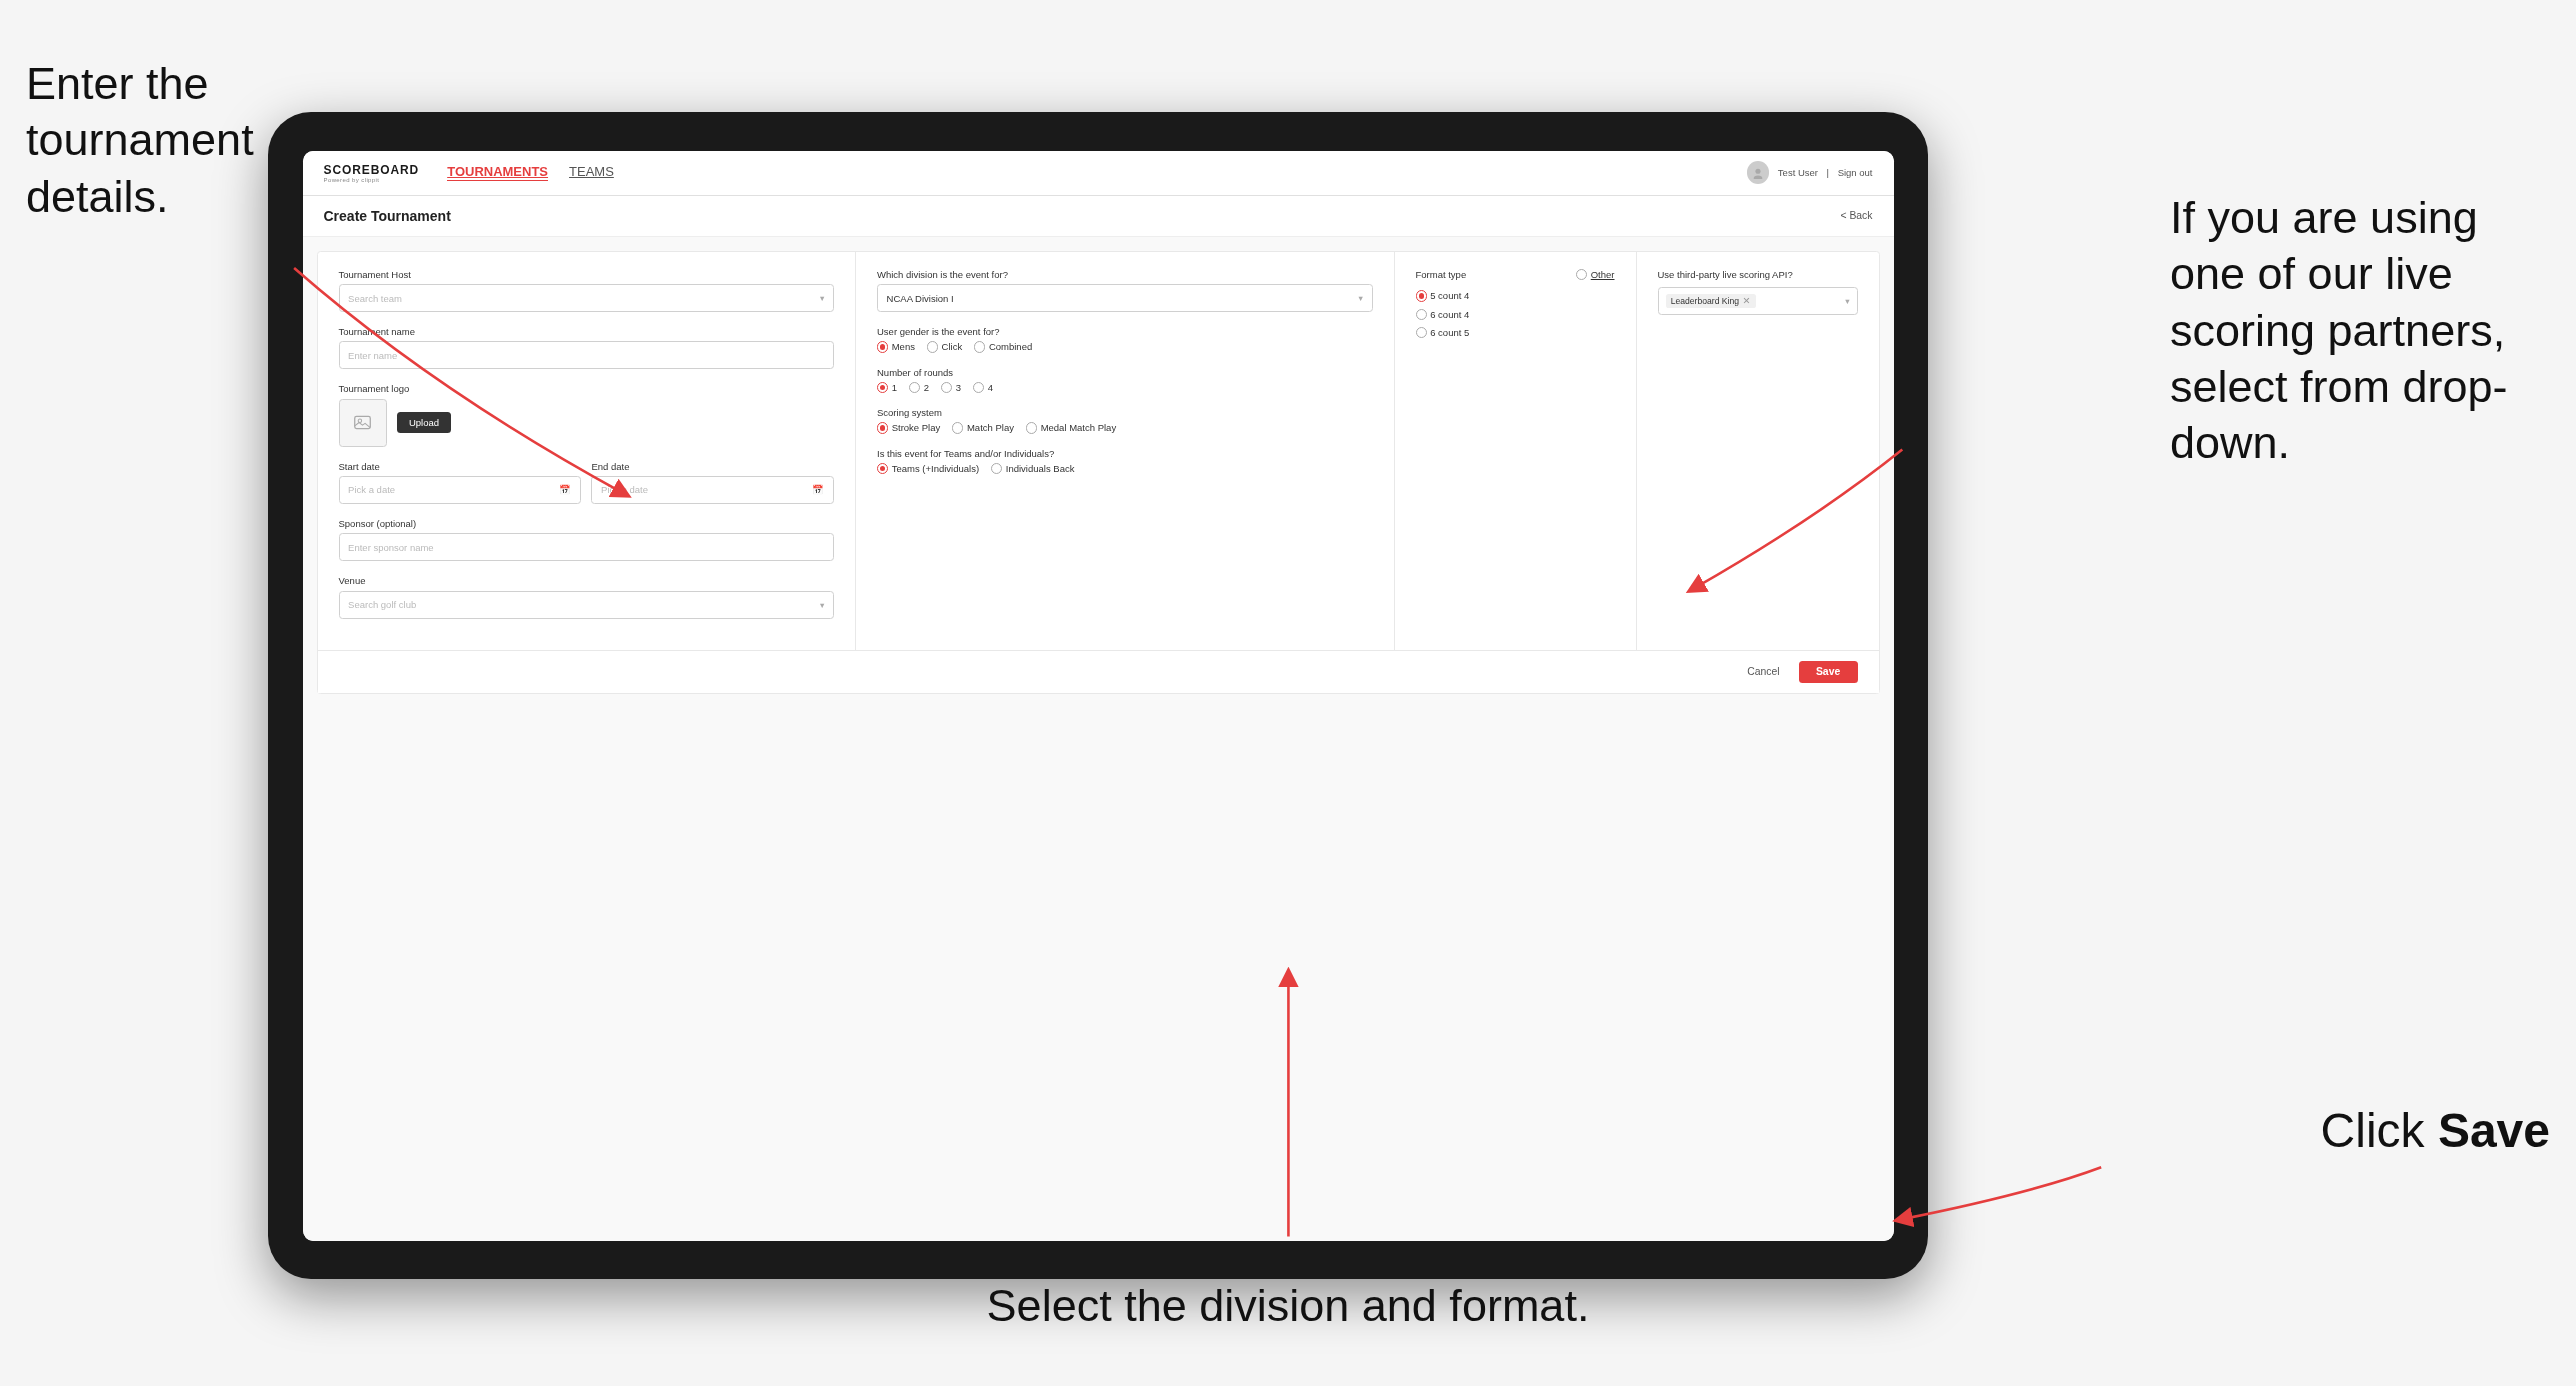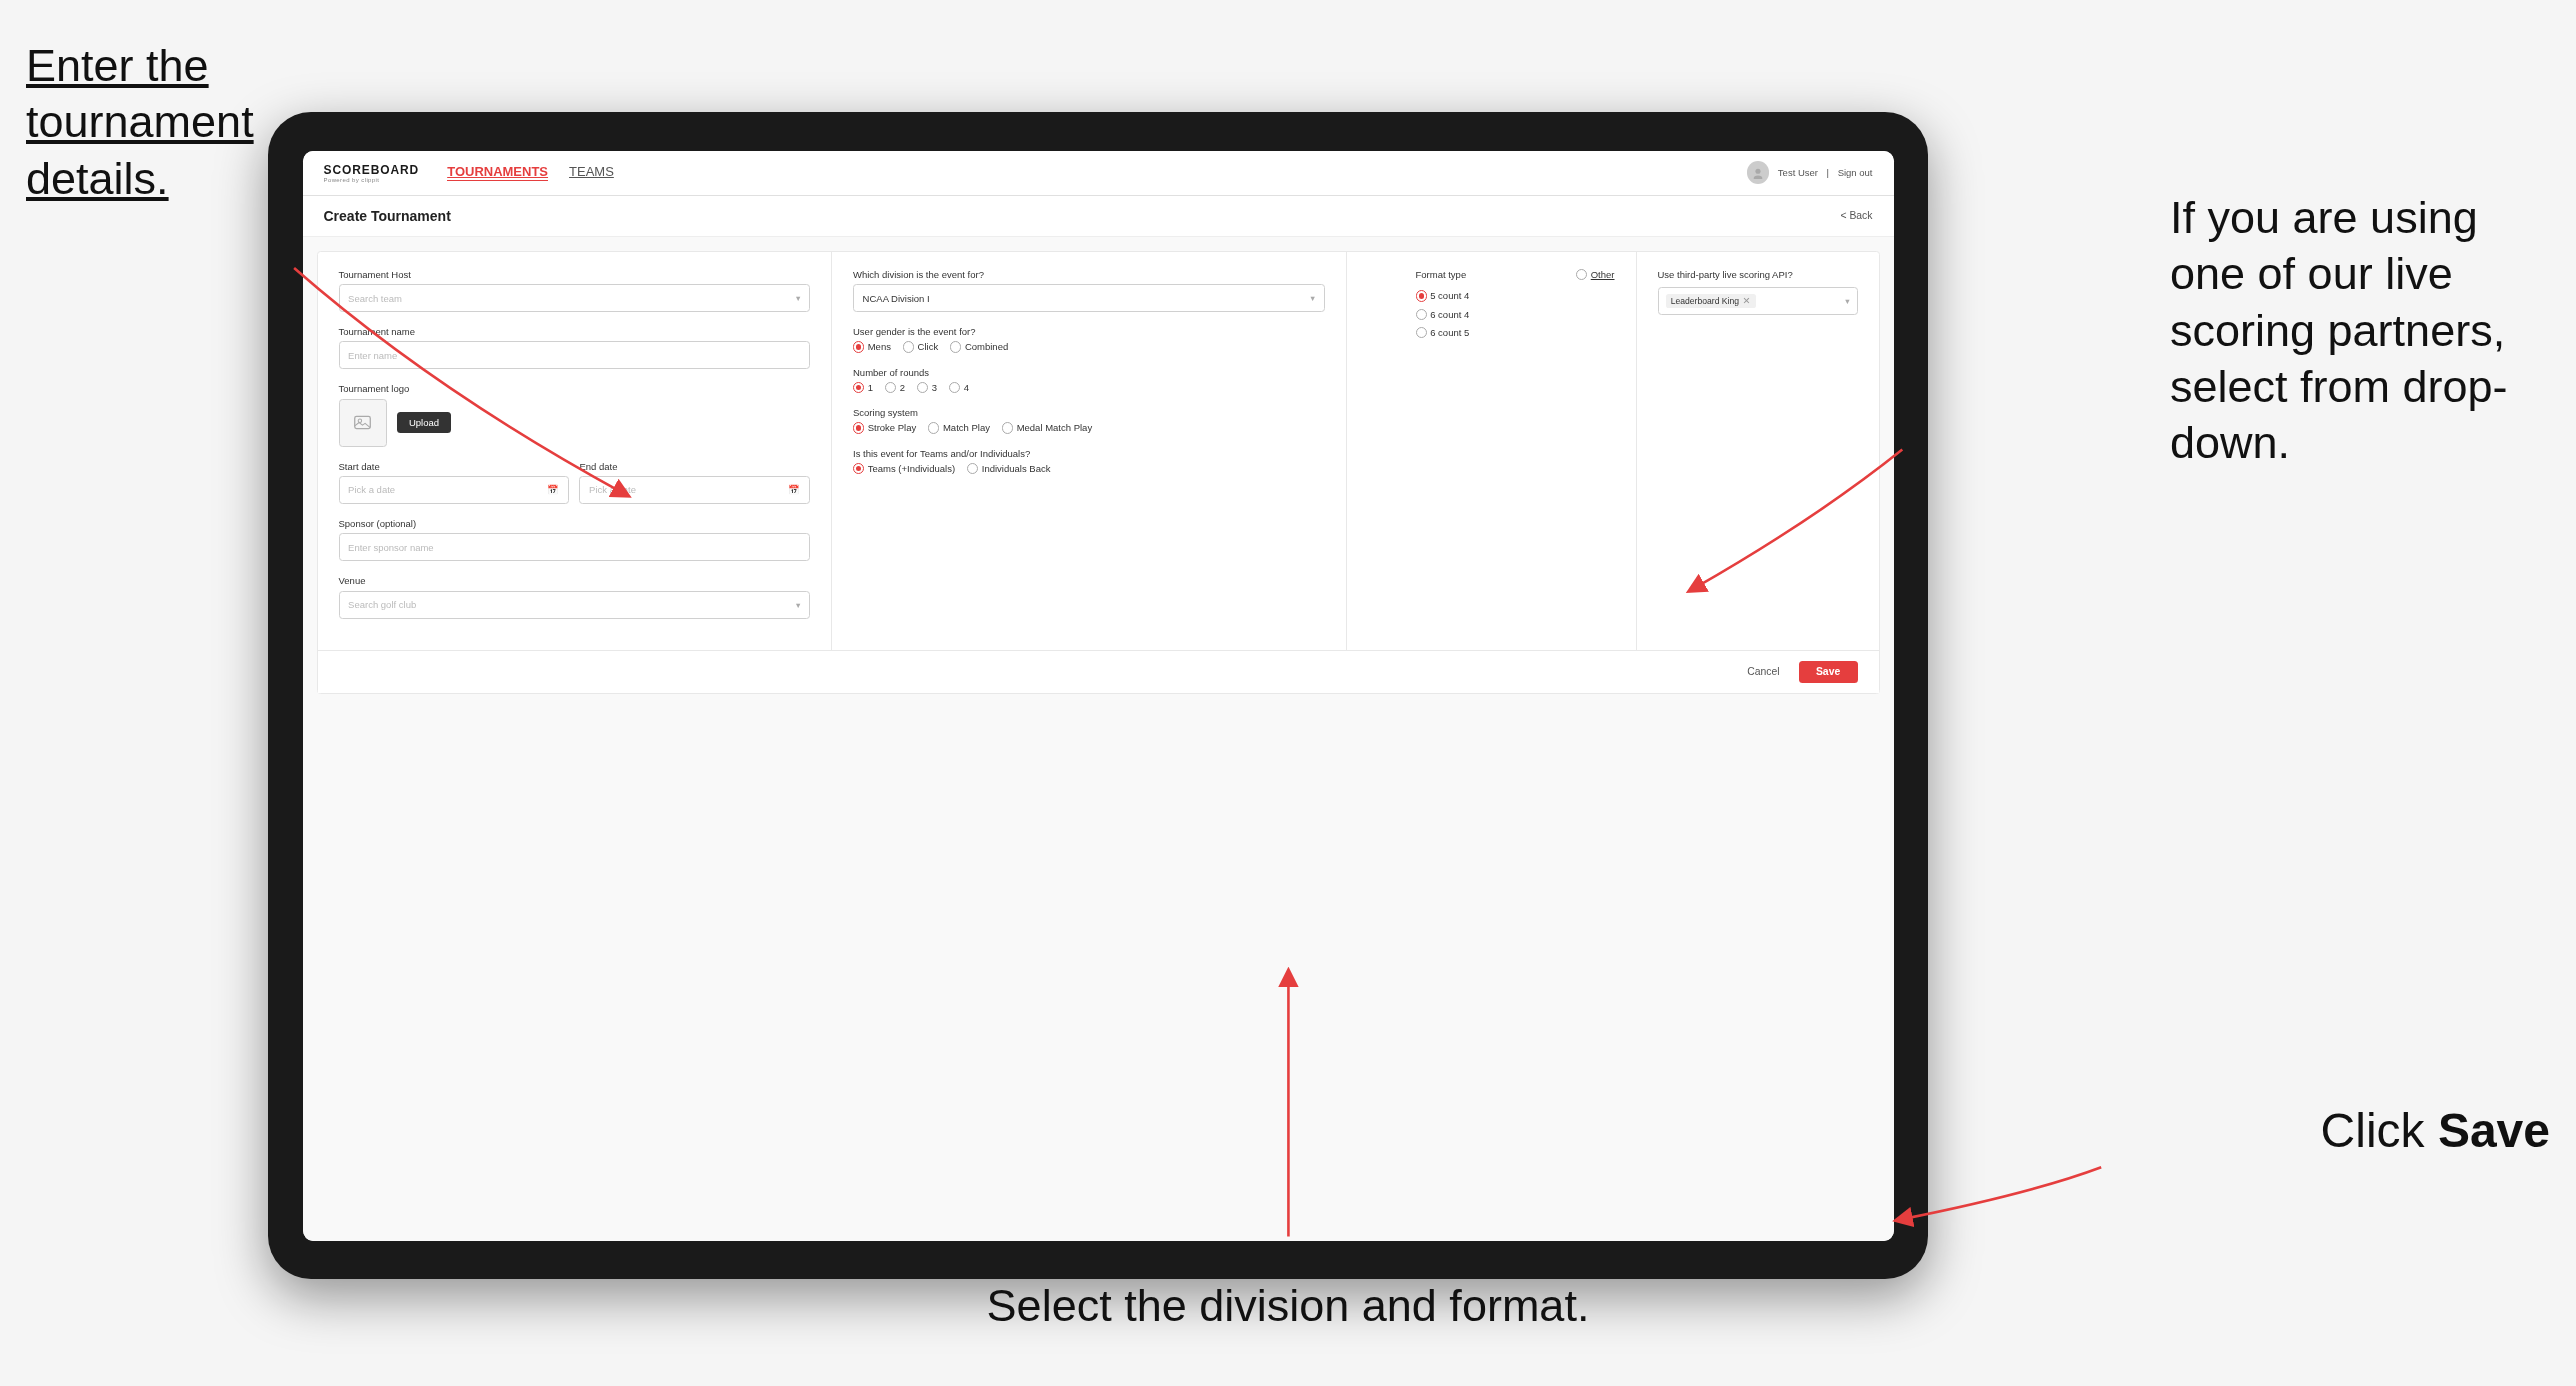--- a/index.html
+++ b/index.html
@@ -14,24 +14,23 @@
 
     
     .annotation {
       position: absolute;
       font-size: 45px;
       font-weight: 400;
       color: #111;
       line-height: 1.25;
     }
     .annotation-topleft {
-      top: 38px;
+      top: 56px;
       left: 26px;
       width: 303px;
-      text-decoration: underline;
     }
     .annotation-topright {
       top: 190px;
       right: 26px;
       width: 380px;
       text-align: left;
     }
     .annotation-bottomright {
       bottom: 225px;
       right: 26px;
@@ -304,21 +303,20 @@
       height: 5.2px;
       border-radius: 50%;
       background: #e53e3e;
     }
 
     
     .format-col {
       padding: 17.3px 21px;
       width: 242px;
       border-right: 0.9px solid #e8e8e8;
-      margin-left: 48px;
     }
     .format-col-title {
       font-size: 9.5px;
       font-weight: 500;
       color: #333;
       margin-bottom: 10.4px;
     }
     .format-options {
       display: flex;
       flex-direction: column;

